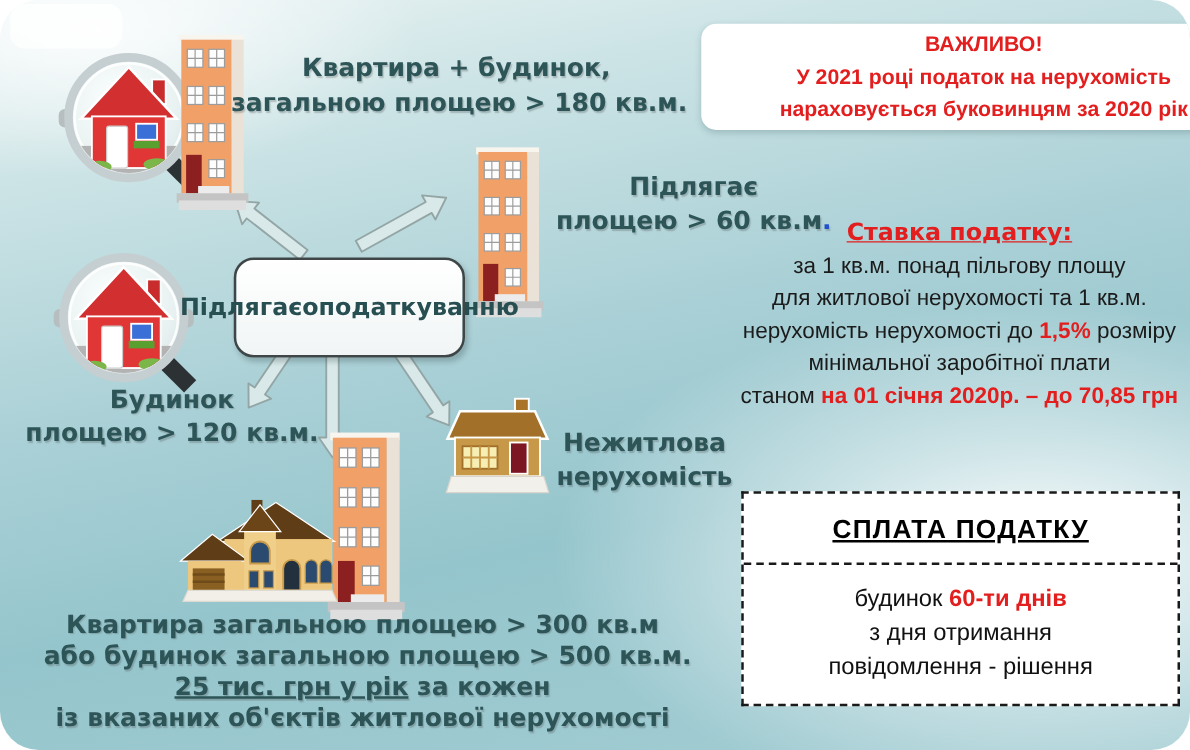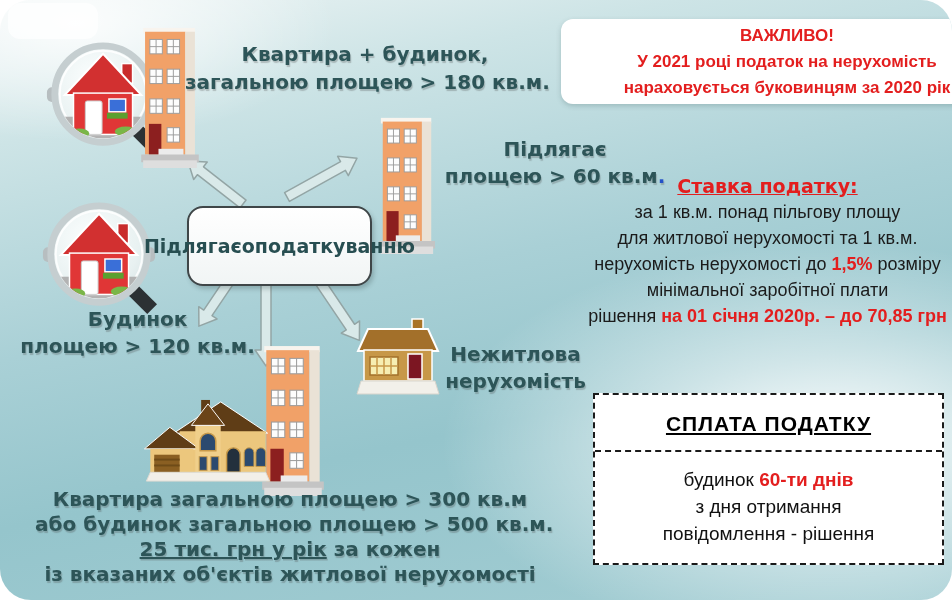--- a/index.html
+++ b/index.html
@@ -225,21 +225,21 @@
     <div>У 2021 році податок на нерухомість</div>
     <div>нараховується буковинцям за 2020 рік</div>
   </div>
 
   <div class="abs tax-block">
     <div class="tax-title">Ставка податку:</div>
     <div>за 1 кв.м. понад пільгову площу</div>
     <div>для житлової нерухомості та 1 кв.м.</div>
     <div><span>нерухомість нерухомості до </span><span class="tax-red">1,5%</span><span> розміру</span></div>
     <div>мінімальної заробітної плати</div>
-    <div><span>рішення </span><span class="tax-red">на 01 січня 2020р. – до 70,85 грн</span></div>
+    <div><span>станом </span><span class="tax-red">на 01 січня 2020р. – до 70,85 грн</span></div>
   </div>
 
   <div class="abs payment-box">
     <div class="payment-head">
       <span class="payment-title">СПЛАТА ПОДАТКУ</span>
     </div>
     <div class="payment-body">
       <div><span>будинок </span><span class="payment-red">60-ти днів</span></div>
       <div>з дня отримання</div>
       <div>повідомлення - рішення</div>

